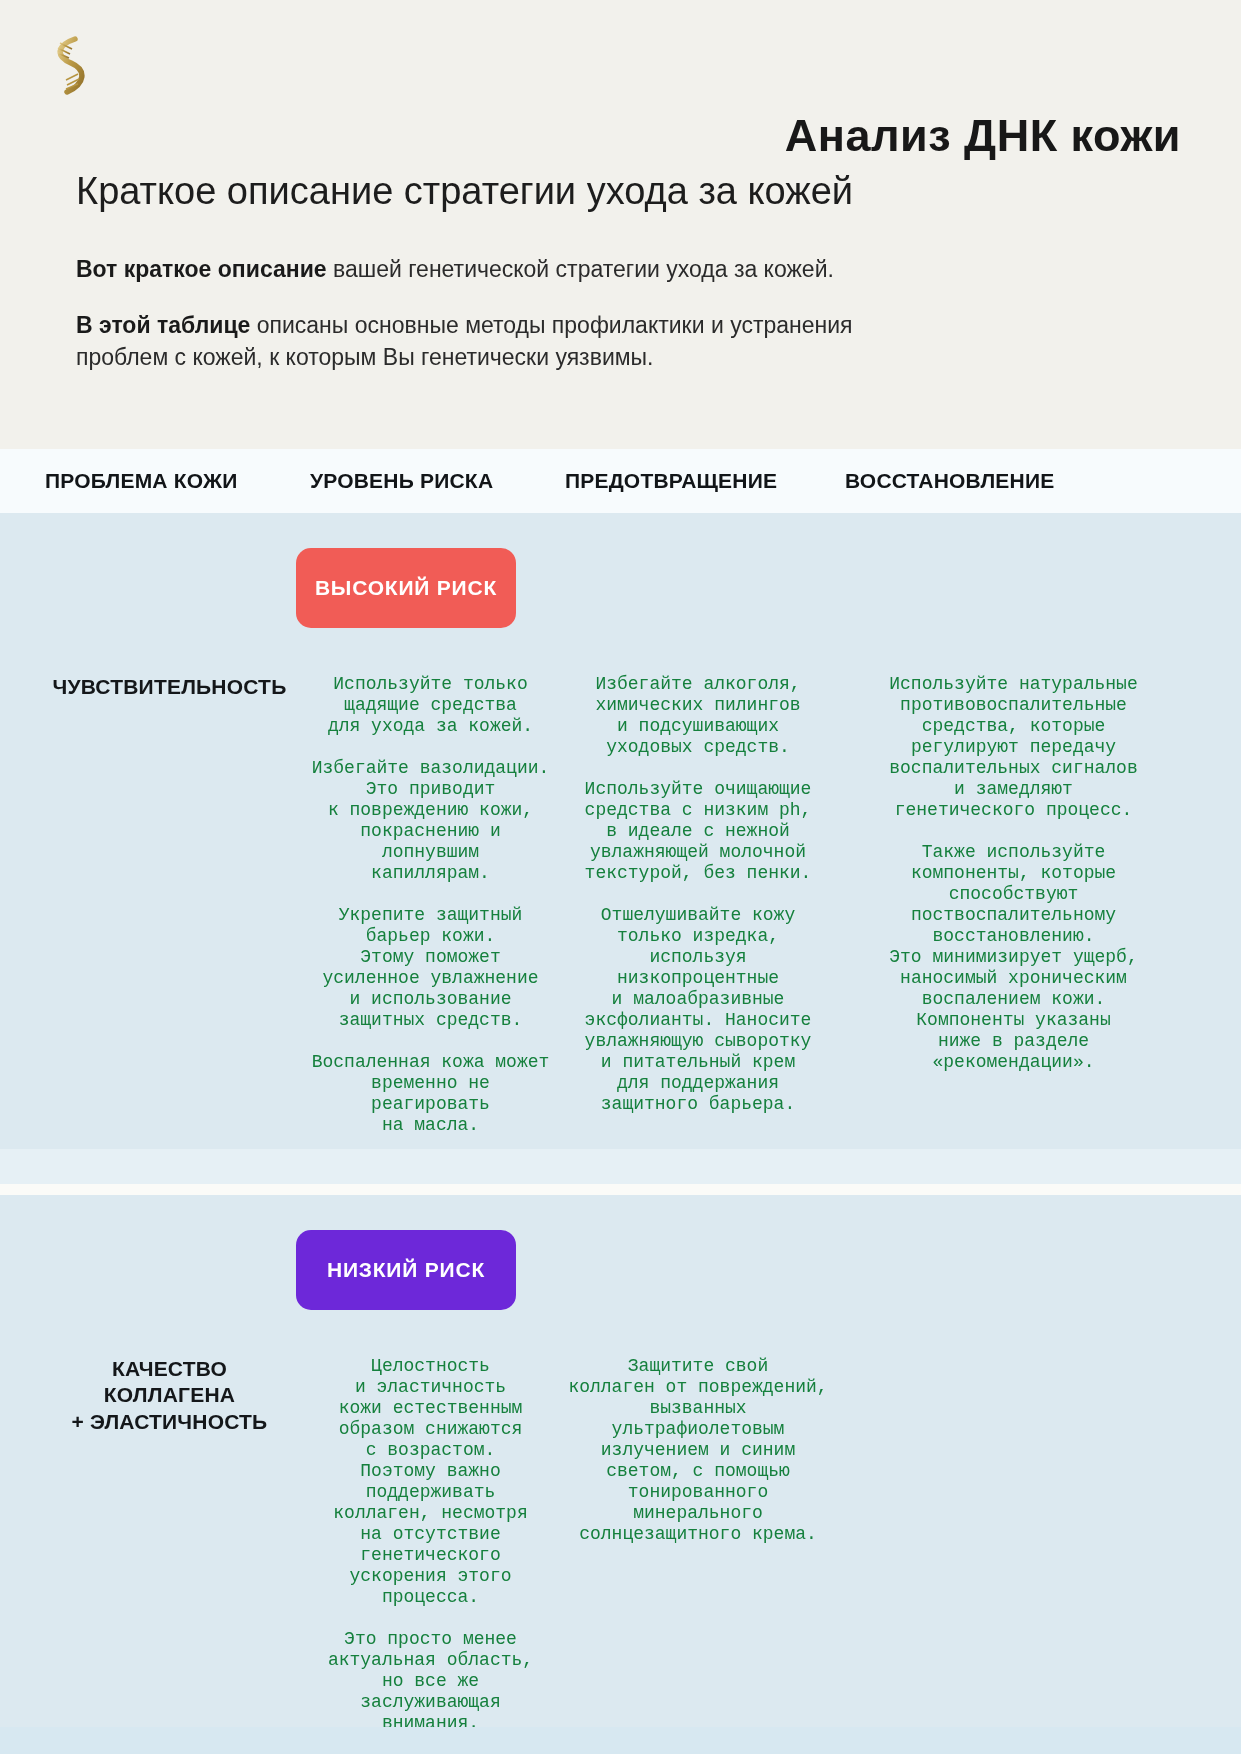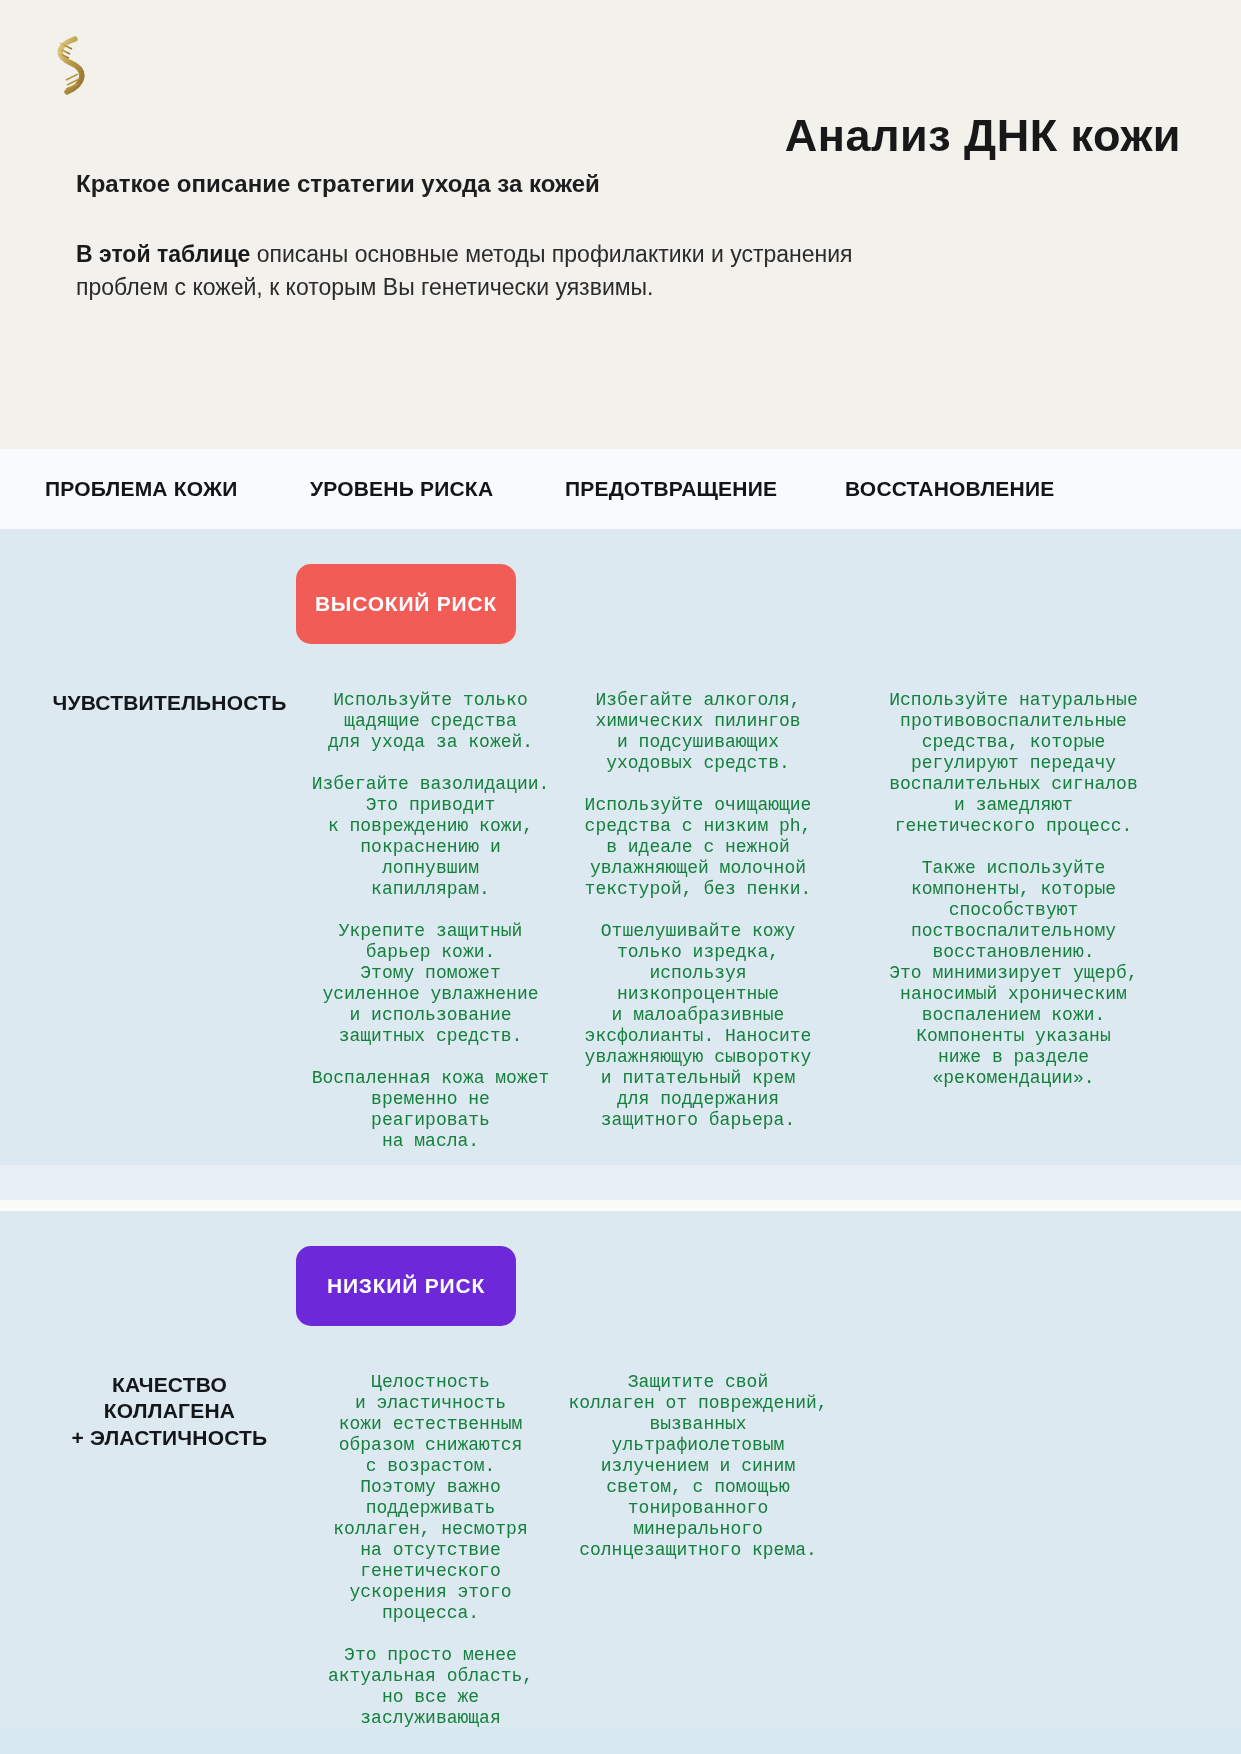--- a/index.html
+++ b/index.html
@@ -19,36 +19,36 @@
   .page-title {
     margin: 14px 0 8px 28px;
     font-size: 45px;
     font-weight: 800;
     color: #181818;
     letter-spacing: 0.5px;
     text-align: right;
   }
   .page-subtitle {
     margin: 0 0 40px 28px;
-    font-size: 24px;
-    font-weight: 700;
+    font-size: 38px;
+    font-weight: 400;
     color: #1d1d1d;
   }
   .intro p {
     margin: 0 0 23px 28px;
     font-size: 23px;
     line-height: 1.42;
     color: #2b2b2b;
     white-space: pre-line;
     max-width: 1000px;
   }
   .intro b { font-weight: 700; color: #1a1a1a; }
 
   .thead {
-    height: 80px;
+    height: 64px;
     background: #f7fbfd;
     display: grid;
     grid-template-columns: 265px 255px 280px 1fr;
     align-items: center;
     padding: 0 45px;
   }
   .thead span {
     font-size: 21px;
     font-weight: 700;
     color: #121518;
@@ -139,20 +139,21 @@
             <path d="M8 17 L19 22"></path>
           <path d="M28 38 L16 44"></path>
             <path d="M29 43 L17 49"></path>
             <path d="M28 48 L16 53"></path>
         </g>
       </svg>
     </div>
     <h1 class="page-title">Анализ ДНК кожи</h1>
     <h2 class="page-subtitle">Краткое описание стратегии ухода за кожей</h2>
     <div class="intro">
+      <p><b>Вот краткое описание</b><span> вашей генетической стратегии ухода за кожей.</span></p>
       <p><b>В этой таблице</b><span> описаны основные методы профилактики и устранения
 проблем с кожей, к которым Вы генетически уязвимы.</span></p>
     </div>
   </div>
 
   <div class="thead">
     <span>ПРОБЛЕМА КОЖИ</span>
     <span>УРОВЕНЬ РИСКА</span>
     <span>ПРЕДОТВРАЩЕНИЕ</span>
     <span>ВОССТАНОВЛЕНИЕ</span>

